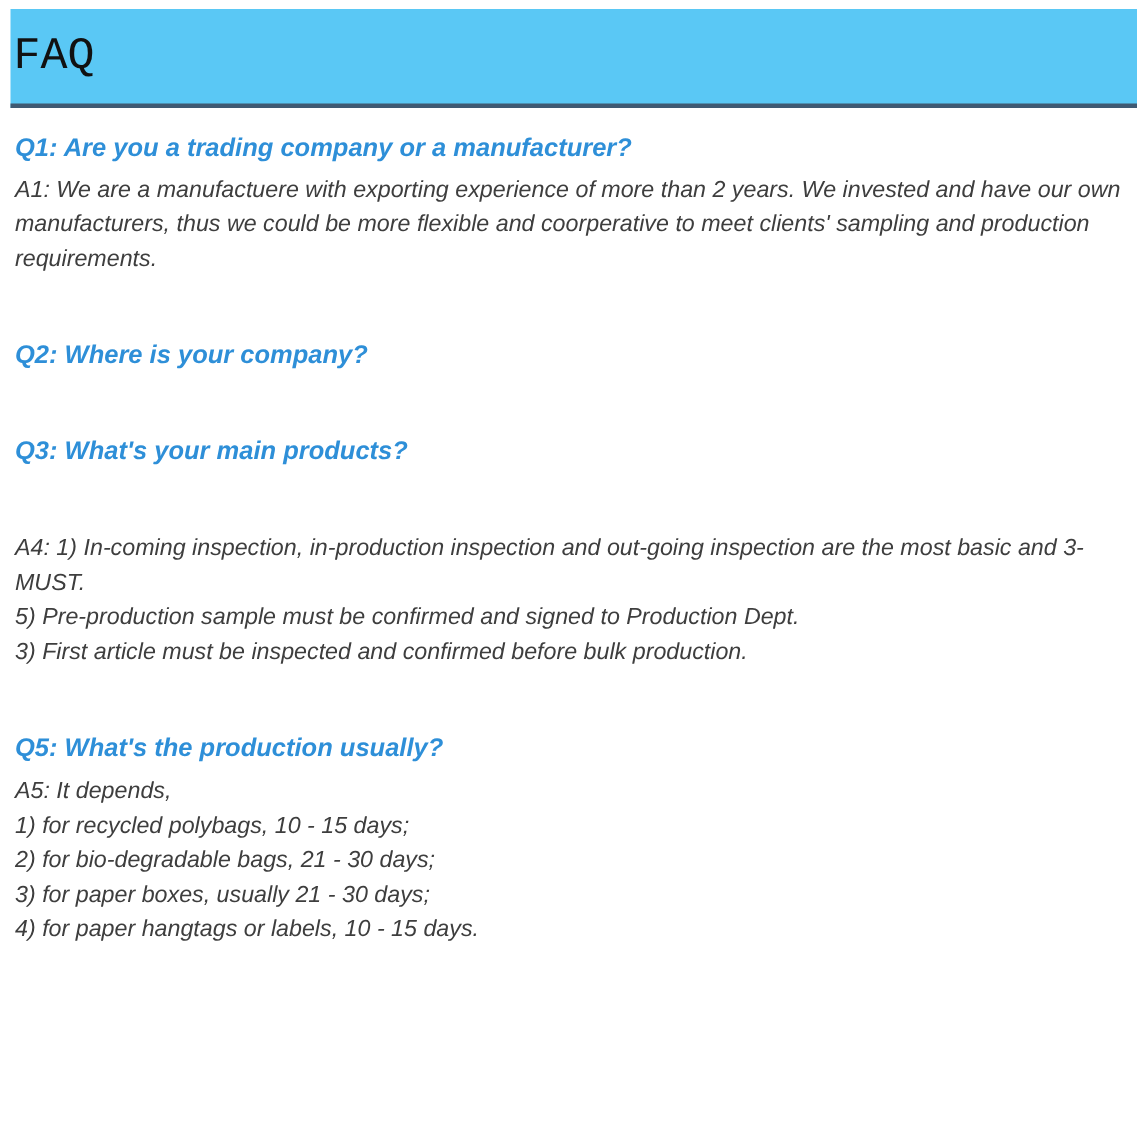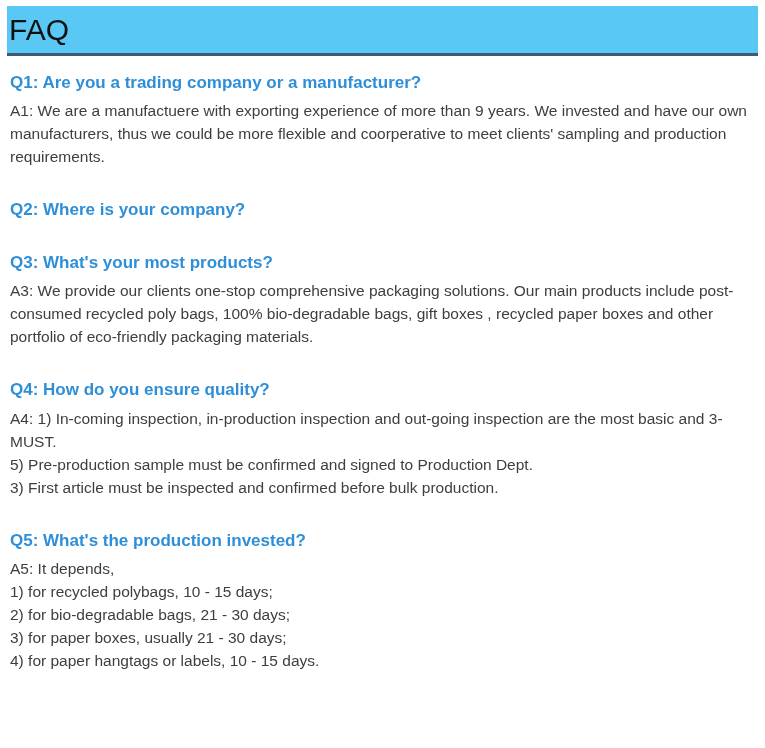--- a/index.html
+++ b/index.html
@@ -11,39 +11,41 @@
     font-family: "Liberation Sans", sans-serif;
   }
   .page {
     width: 765px;
     height: 748px;
     overflow: hidden;
     background: #ffffff;
   }
   .faq-header {
     margin: 6px 7px 0 7px;
-    height: 50px;
+    height: 66px;
     background: #5ac8f5;
     border-bottom: 3px solid #3f5a73;
     display: flex;
     align-items: center;
+    font-family: Liberation Mono, monospace;
   }
   .faq-header .title {
     font-size: 30px;
     font-weight: 500;
     color: #111111;
     letter-spacing: 0px;
     padding-left: 2px;
     line-height: 1;
   }
   .content {
     padding: 0 10px;
+    font-style: italic;
   }
   .faq-item {
-    margin-top: 32px;
+    margin-top: 43px;
   }
   .faq-item:first-child {
     margin-top: 17px;
   }
   .question {
     margin: 0 0 6px 0;
     font-size: 17px;
     font-weight: bold;
     color: #2e8fd8;
     line-height: 1.2;
@@ -63,41 +65,39 @@
 <div class="page">
 
   <div class="faq-header">
     <span class="title">FAQ</span>
   </div>
 
   <div class="content">
 
     <div class="faq-item">
       <h3 class="question">Q1: Are you a trading company or a manufacturer?</h3>
-      <p class="answer">A1: We are a manufactuere with exporting experience of more than 9 years. We invested and have our own manufacturers, thus we could be more flexible and coorperative to meet clients' sampling and production requirements.</p>
+      <p class="answer">A1: We are a manufactuere with exporting experience of more than 2 years. We invested and have our own manufacturers, thus we could be more flexible and coorperative to meet clients' sampling and production requirements.</p>
     </div>
 
     <div class="faq-item">
       <h3 class="question">Q2: Where is your company?</h3>
     </div>
 
     <div class="faq-item">
-      <h3 class="question">Q3: What's your most products?</h3>
-      <p class="answer">A3: We provide our clients one-stop comprehensive packaging solutions. Our main products include post-consumed recycled poly bags, 100% bio-degradable bags, gift boxes , recycled paper boxes and other portfolio of eco-friendly packaging materials.</p>
+      <h3 class="question">Q3: What's your main products?</h3>
     </div>
 
     <div class="faq-item">
-      <h3 class="question">Q4: How do you ensure quality?</h3>
       <p class="answer">A4: 1) In-coming inspection, in-production inspection and out-going inspection are the most basic and 3-MUST.
 5) Pre-production sample must be confirmed and signed to Production Dept.
 3) First article must be inspected and confirmed before bulk production.</p>
     </div>
 
     <div class="faq-item">
-      <h3 class="question">Q5: What's the production invested?</h3>
+      <h3 class="question">Q5: What's the production usually?</h3>
       <p class="answer">A5: It depends,
 1) for recycled polybags, 10 - 15 days;
 2) for bio-degradable bags, 21 - 30 days;
 3) for paper boxes, usually 21 - 30 days;
 4) for paper hangtags or labels, 10 - 15 days.</p>
     </div>
 
   </div>
 </div>
 

